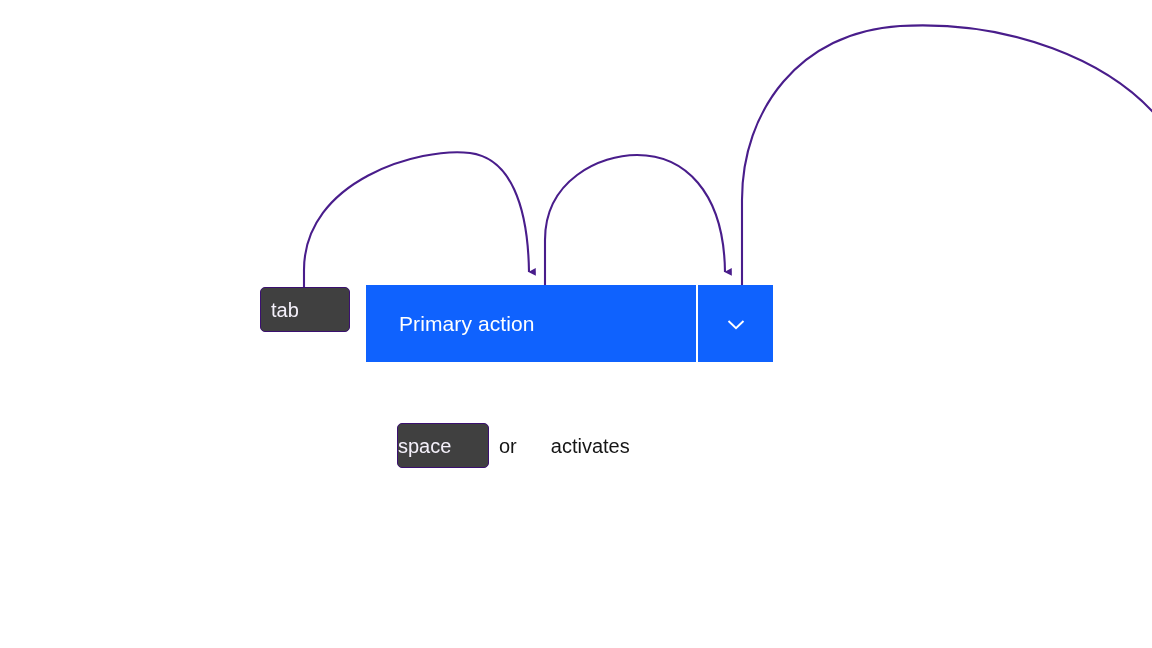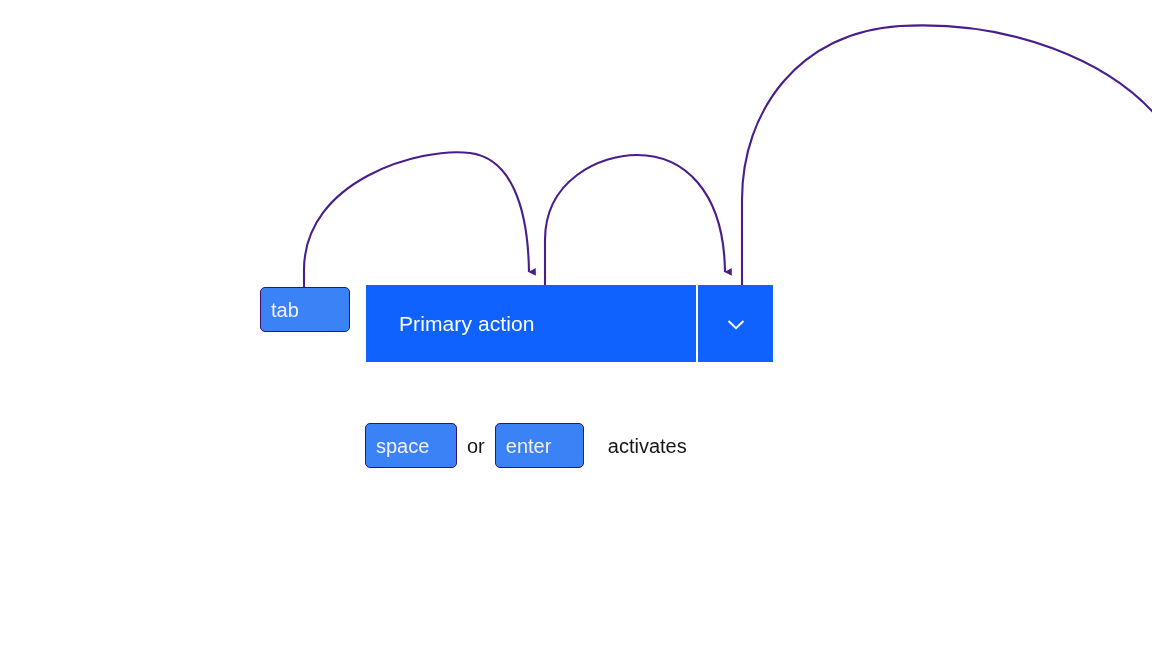--- a/index.html
+++ b/index.html
@@ -65,21 +65,21 @@
     background: #0f62fe;
     display: flex;
     align-items: center;
     justify-content: center;
     cursor: pointer;
   }
   .menu-part svg { display: block; }
 
   
   .kbd {
-    background: #3b82f6;
+    background: #404040;
     border: 1px solid #3b1070;
     border-radius: 5px;
     color: #f4f0fa;
     font-size: 20px;
     line-height: 1;
     display: inline-flex;
     align-items: center;
     justify-content: center;
     box-sizing: border-box;
   }
@@ -99,22 +99,22 @@
     position: absolute;
     left: 365px;
     top: 423px;
     height: 45px;
     display: flex;
     align-items: center;
   }
   .kbd-space {
     width: 92px;
     height: 45px;
-    padding-left: 10px;
     justify-content: flex-start;
+    margin-left: 32px;
   }
   .kbd-enter {
     width: 89px;
     height: 45px;
     padding-left: 10px;
     justify-content: flex-start;
   }
   .hint-text {
     color: #161616;
     font-size: 20px;
@@ -158,19 +158,16 @@
         </svg>
       </span>
     </div>
   </div>
 
   <div class="hint-row">
     <span class="kbd kbd-space">
       <span>space</span>
     </span>
     <span class="hint-text hint-or">or</span>
-    <span class="kbd kbd-enter">
-      <span>enter</span>
-    </span>
     <span class="hint-text hint-activates">activates</span>
   </div>
 
 </div>
 
 </body></html>

